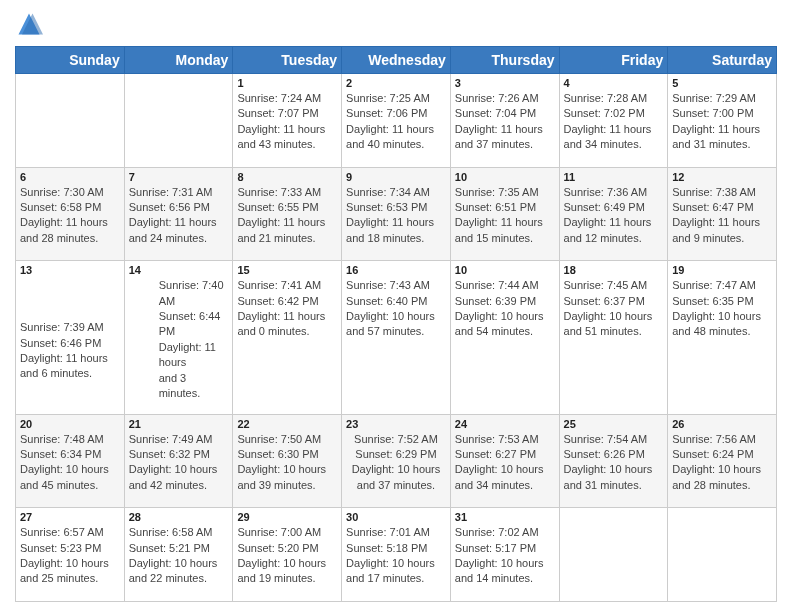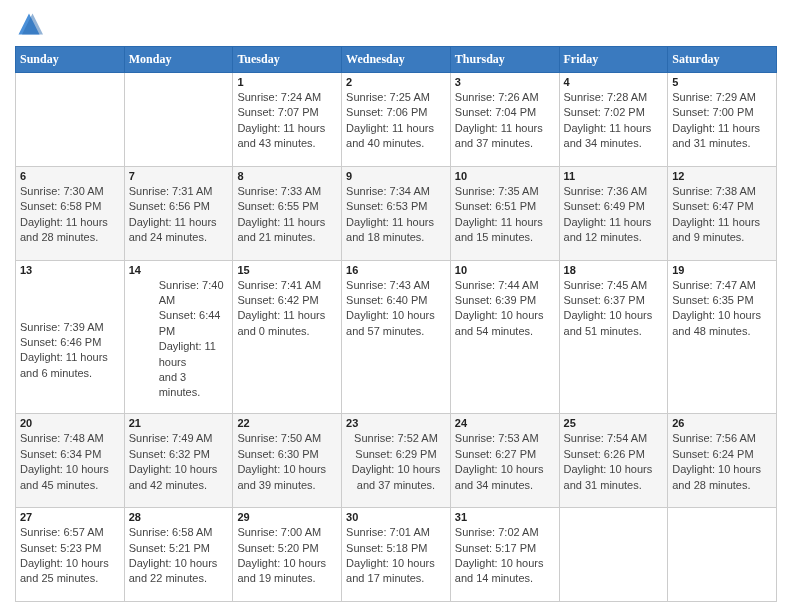--- a/index.html
+++ b/index.html
@@ -56,26 +56,25 @@
     }
     .calendar-table {
       width: 100%;
       border-collapse: collapse;
       flex: 1;
       table-layout: fixed;
     }
     .calendar-table th {
       background-color: #3a7abf;
       color: white;
-      font-size: 12px;
+      font-size: 14px;
       font-weight: bold;
       padding: 5px 4px;
-      text-align: left;
+      text-align: right;
       border: 1px solid #2a6aaf;
-      font-family: Liberation Serif, serif;
     }
     .calendar-table td {
       border: 1px solid #ccc;
       vertical-align: top;
       padding: 3px 4px;
       font-size: 9.5px;
       color: #333;
       height: 88px;
       background: #fff;
     }

